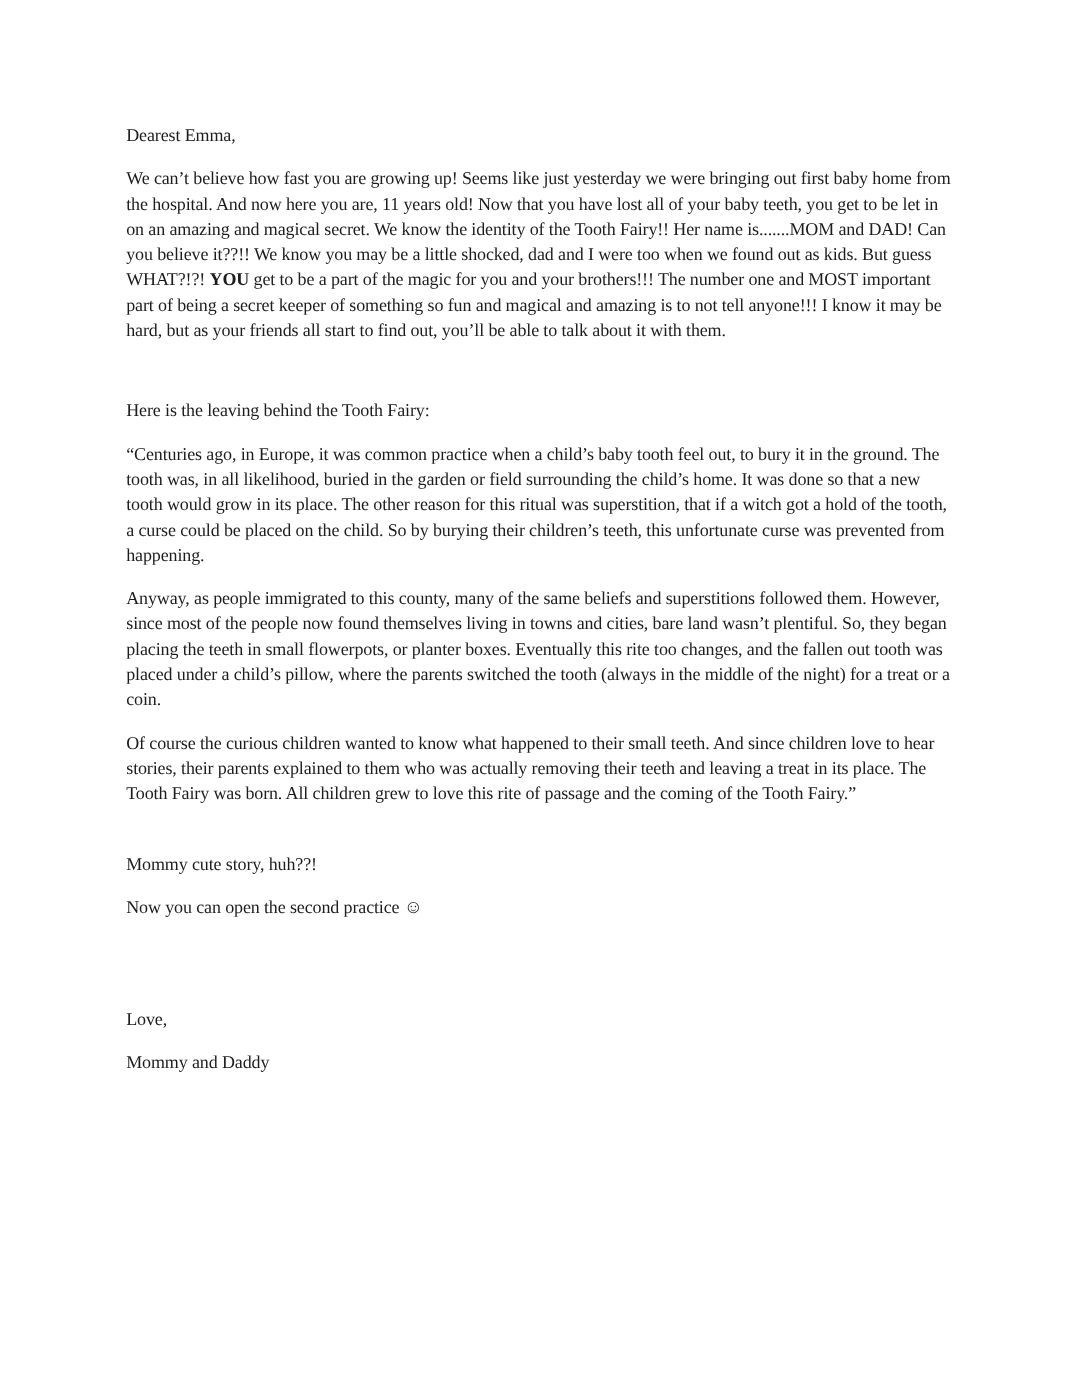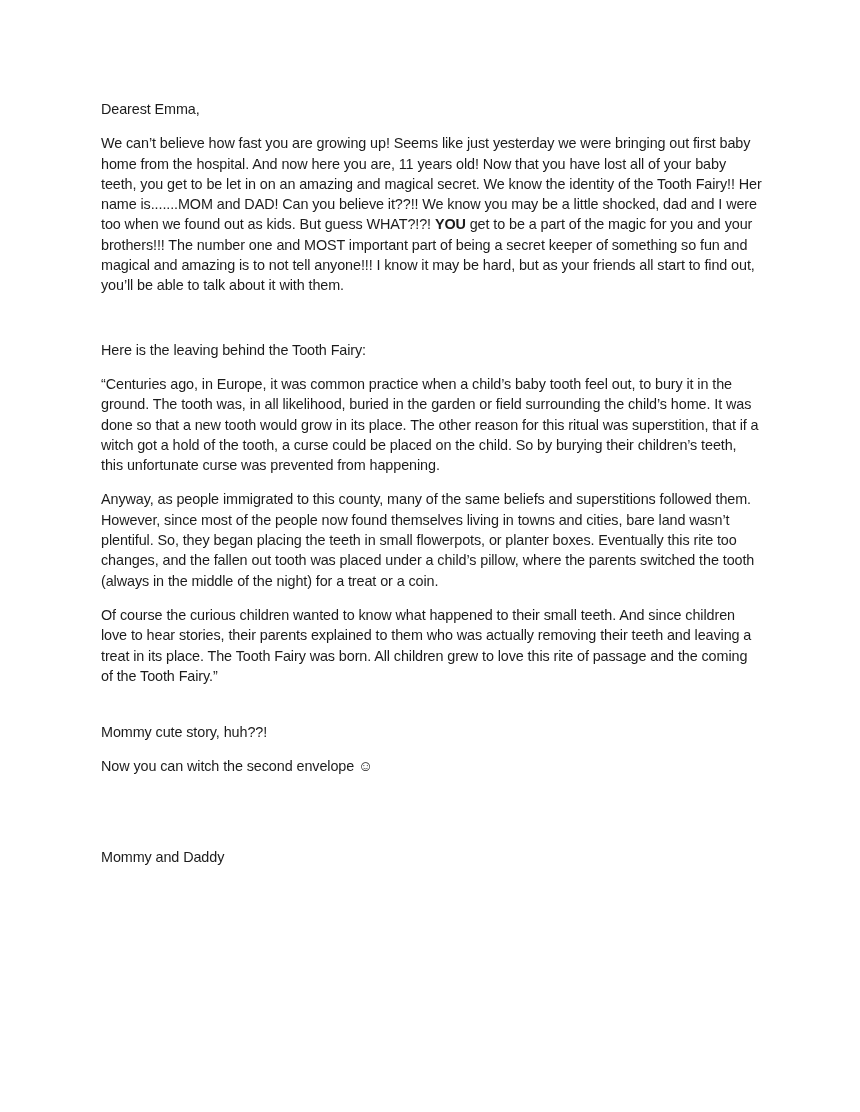--- a/index.html
+++ b/index.html
@@ -21,20 +21,21 @@
     left: 101px;
     top: 99px;
     width: 661px;
     font-size: 14.4px;
     line-height: 20.3px;
     letter-spacing: -0.1px;
     text-align: left;
   }
   .letter-body p {
     margin: 0 0 14px 0;
+    font-family: Liberation Serif, serif;
   }
   .spacer-a { height: 30px; }
   .spacer-b { height: 22px; }
   .spacer-c { height: 28px; }
   .bold-word { font-weight: bold; }
   .smiley {
     font-size: 15px;
   }
 </style>
 </head>
@@ -54,24 +55,25 @@
     <p>“Centuries ago, in Europe, it was common practice when a child’s baby tooth feel out, to bury it in the ground. The tooth was, in all likelihood, buried in the garden or field surrounding the child’s home. It was done so that a new tooth would grow in its place. The other reason for this ritual was superstition, that if a witch got a hold of the tooth, a curse could be placed on the child. So by burying their children’s teeth, this unfortunate curse was prevented from happening.</p>
 
     <p>Anyway, as people immigrated to this county, many of the same beliefs and superstitions followed them. However, since most of the people now found themselves living in towns and cities, bare land wasn’t plentiful. So, they began placing the teeth in small flowerpots, or planter boxes. Eventually this rite too changes, and the fallen out tooth was placed under a child’s pillow, where the parents switched the tooth (always in the middle of the night) for a treat or a coin.</p>
 
     <p>Of course the curious children wanted to know what happened to their small teeth. And since children love to hear stories, their parents explained to them who was actually removing their teeth and leaving a treat in its place. The Tooth Fairy was born. All children grew to love this rite of passage and the coming of the Tooth Fairy.”</p>
 
     <div class="spacer-b"></div>
 
     <p>Mommy cute story, huh??!</p>
 
-    <p><span>Now you can witch the second envelope </span><span class="smiley">☺</span></p>
+    <p><span>Now you can open the second practice </span><span class="smiley">☺</span></p>
 
     <div class="spacer-c"></div>
 
 
     <div class="spacer-c"></div>
 
+    <p>Love,</p>
 
     <p>Mommy and Daddy</p>
 
   </div>
 </div>
 
 </body></html>

